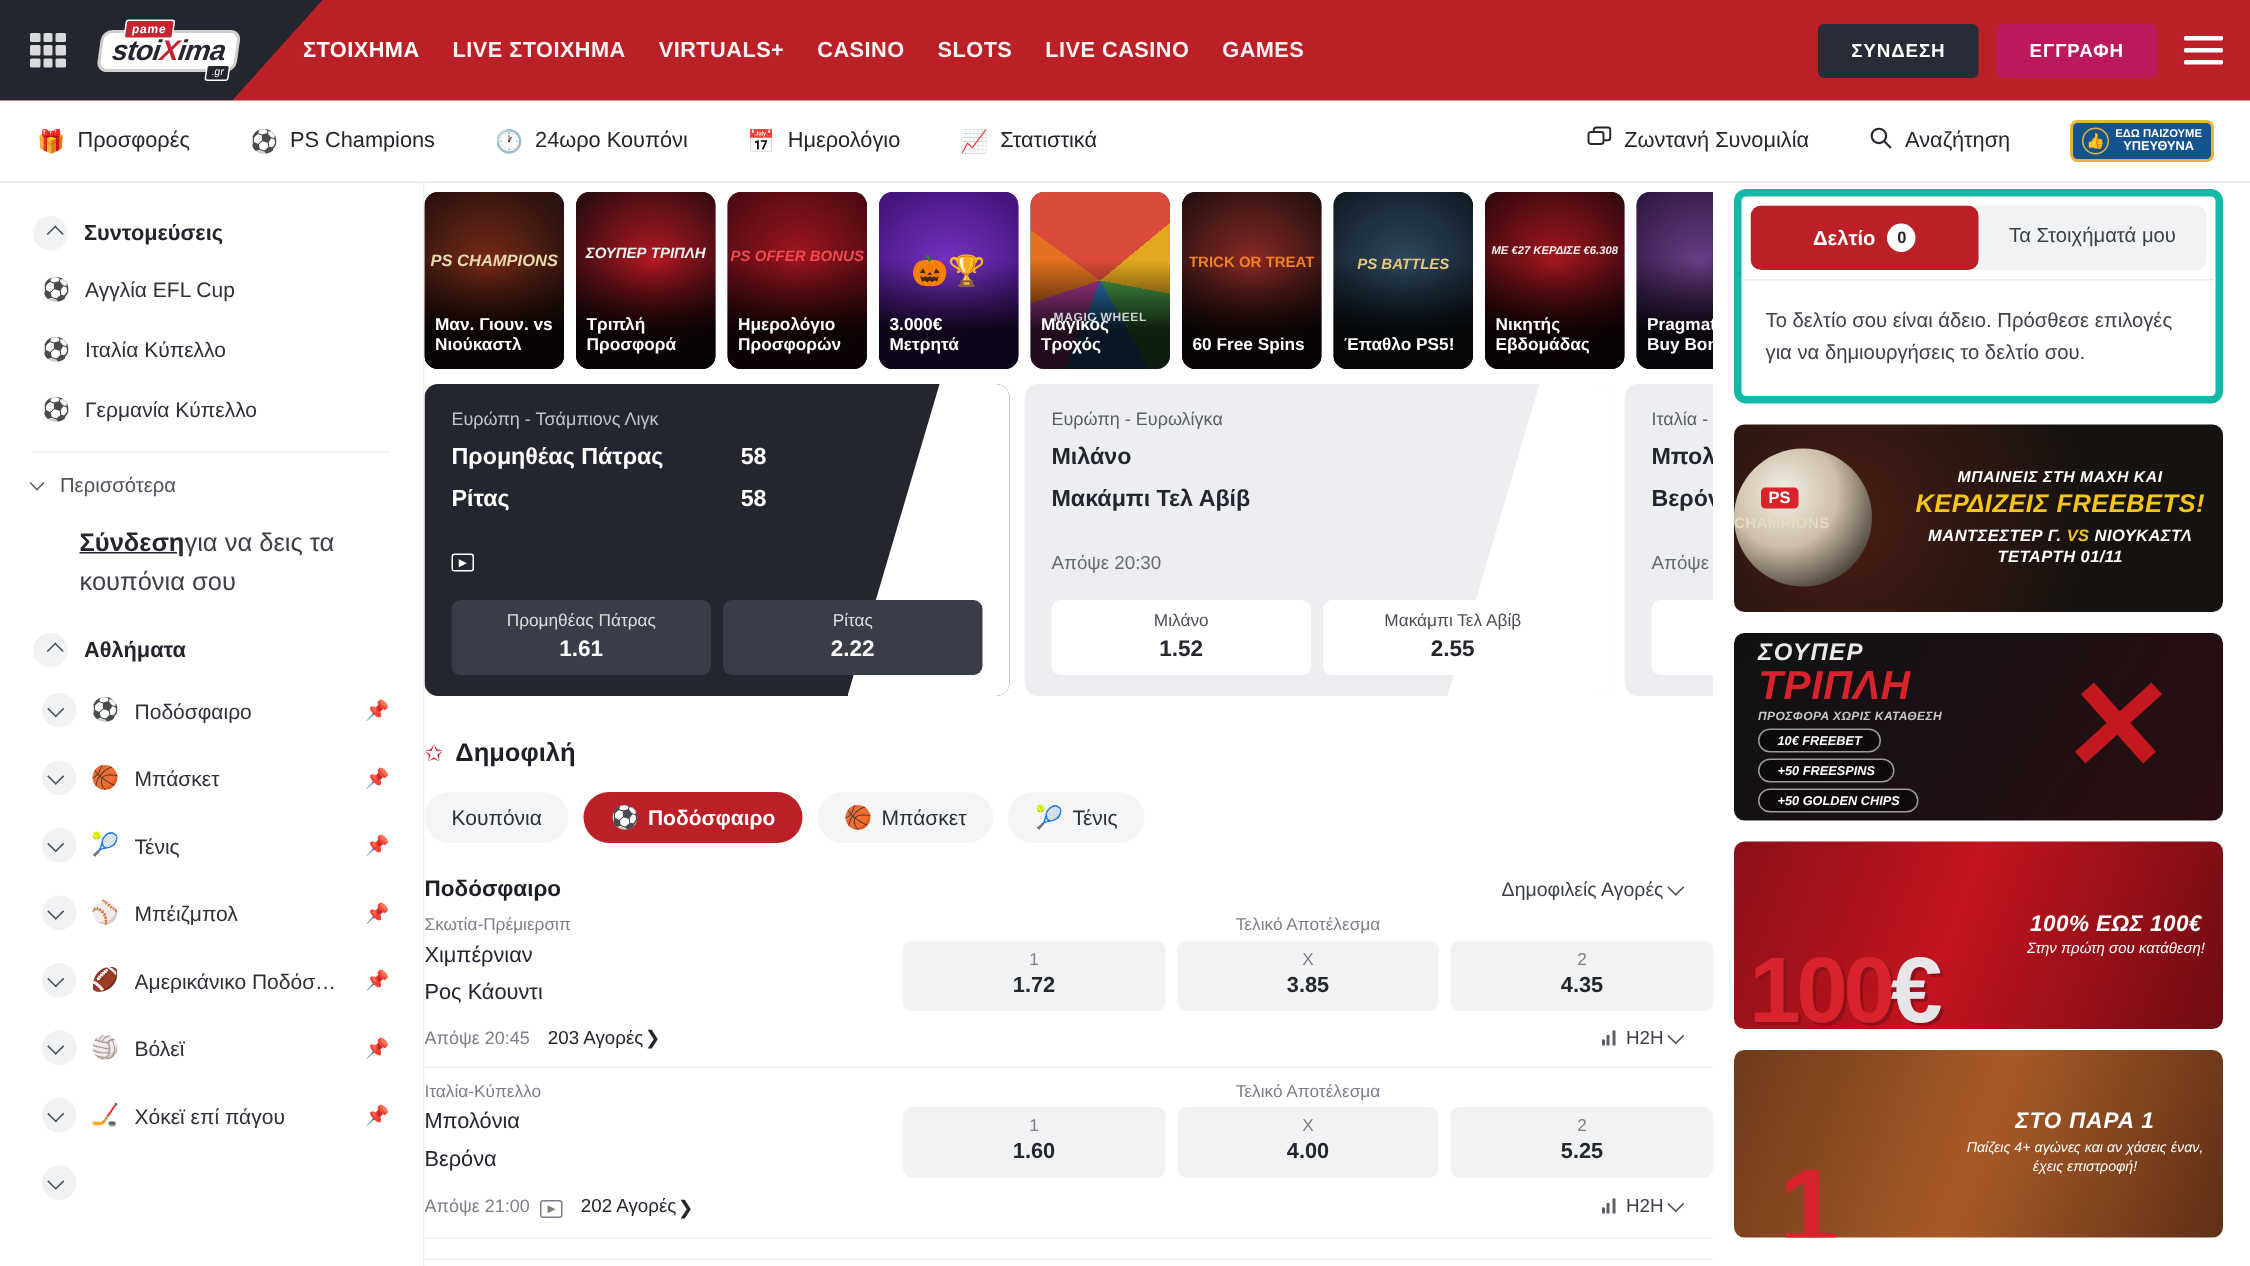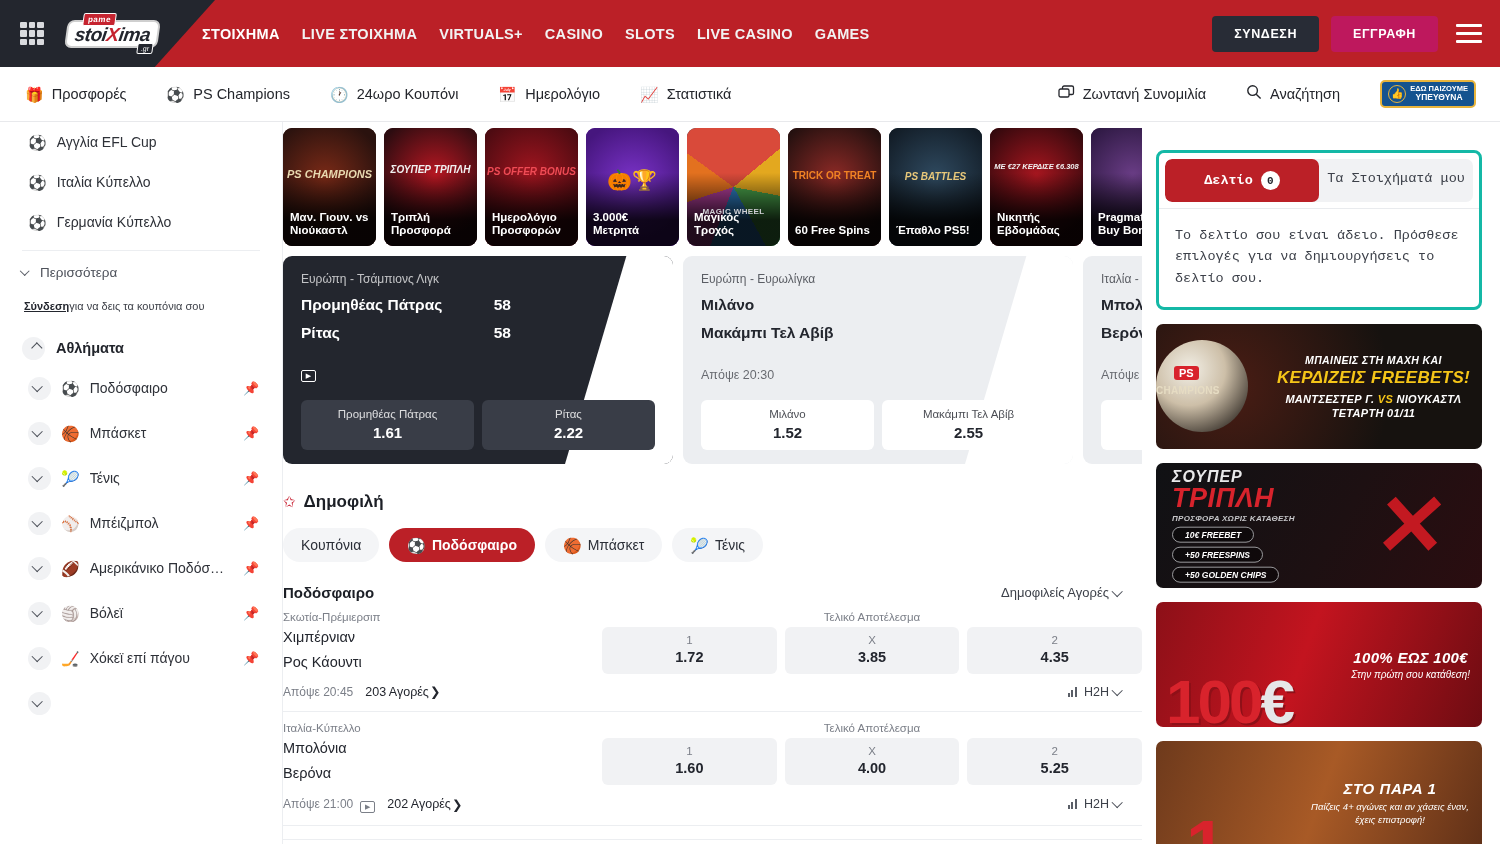--- a/index.html
+++ b/index.html
@@ -60,21 +60,21 @@
   .sb-section-hd { display: flex; align-items: center; gap: 11px; margin-top: 22px; margin-bottom: 6px; cursor: pointer; }
   .circ { width: 23px; height: 23px; border-radius: 50%; background: #f1f2f4; display: flex; align-items: center; justify-content: center; flex: none; }
   .chev { width: 8px; height: 8px; border-left: 1.8px solid #4a4e57; border-bottom: 1.8px solid #4a4e57; }
   .chev.up { transform: rotate(135deg) translate(-2px,-2px); }
   .chev.down { transform: rotate(-45deg) translate(-1px,-3px); }
   .sb-section-hd .t { font-size: 14.5px; font-weight: bold; color: #21242b; }
   .sb-link { display: flex; align-items: center; gap: 10px; padding: 12px 0 12px 6px; font-size: 14px; color: #2e3138; cursor: pointer; }
   .sb-div { border-top: 1px solid #eceef1; margin-top: 8px; }
   .sb-more { display: flex; align-items: center; gap: 9px; padding: 14px 0 10px 2px; font-size: 13.5px; color: #4e525b; cursor: pointer; }
   .sb-more .chev { width: 7px; height: 7px; border-color: #5a5e67; }
-  .sb-note { font-size: 11px; color: #3d4048; padding: 8px 0 0 2px; line-height: 1.5; }
+  .sb-note { font-size: 17px; color: #3d4048; padding: 8px 0 0 2px; line-height: 1.5; margin-left: 29px; }
   .sb-note a { color: #23262e; font-weight: bold; text-decoration: underline; cursor: pointer; }
   .sb-sport { display: flex; align-items: center; gap: 10px; padding: 11px 0 11px 6px; cursor: pointer; }
   .sb-sport .name { font-size: 14px; color: #2e3138; flex: 1; white-space: nowrap; overflow: hidden; text-overflow: ellipsis; max-width: 150px; }
   .pin { color: #c6c9cf; font-size: 13px; cursor: pointer; }
 
   
   .center { flex: 1; min-width: 0; overflow: hidden; position: relative; background: #fff; }
 
   .promo-strip { display: flex; gap: 8px; padding: 6px 0 0 0; position: relative; }
   .promo-tile { width: 93px; height: 118px; border-radius: 9px; flex: none; position: relative; overflow: hidden; cursor: pointer;
@@ -133,21 +133,21 @@
   .o-btn .ov { font-size: 14.5px; font-weight: bold; color: #23262e; margin-top: 3px; }
   .ev-bot { display: flex; align-items: center; padding: 10px 0 12px; }
   .ev-time { font-size: 12px; color: #7b7f88; }
   .ev-mkts { font-size: 12.5px; color: #23262e; margin-left: 12px; display: flex; align-items: center; gap: 1px; cursor: pointer; }
   .ev-h2h { margin-left: auto; display: flex; align-items: center; gap: 7px; font-size: 12.5px; color: #3c4049; cursor: pointer; padding-right: 18px; }
   .bars { display: inline-flex; align-items: flex-end; gap: 1.5px; height: 10px; }
   .bars i { width: 2px; background: #5a5e67; display: block; }
 
   
   .rail { width: 358px; flex: none; background: #fff; padding: 0 18px 0 14px; overflow: hidden; }
-  .slip { border: 3px solid #14b8a6; border-radius: 8px; margin-top: 28px; font-family: Liberation Mono, monospace; }
+  .slip { border: 5px solid #14b8a6; border-radius: 8px; margin-top: 4px; }
   .slip-tabs { display: flex; background: #f1f2f4; border-radius: 7px; margin: 6px; overflow: hidden; }
   .slip-tab { flex: 1; text-align: center; padding: 12px 0; font-size: 13.5px; color: #3c4049; cursor: pointer; border-radius: 7px; }
   .slip-tab.active { background: #bb2027; color: #fff; font-weight: bold; display: flex; align-items: center; justify-content: center; gap: 8px; }
   .slip-badge { background: #fff; color: #23262e; font-size: 11px; font-weight: bold; border-radius: 50%; width: 19px; height: 19px;
     display: flex; align-items: center; justify-content: center; }
   .slip-body { border-top: 1px solid #e9ebee; padding: 16px 16px 18px; font-size: 13.5px; color: #3c4049; line-height: 1.58; }
 
   .banner { height: 125px; border-radius: 7px; margin-top: 14px; overflow: hidden; position: relative; cursor: pointer; }
   .bn-txt { position: absolute; right: 12px; top: 50%; transform: translateY(-50%); text-align: center; color: #fff; z-index: 3; }
 
@@ -280,20 +280,26 @@
         <b>ΥΠΕΥΘΥΝΑ</b>
       </div>
     </div>
   </div>
 </div>
 
 <div class="page">
 
   <aside class="sidebar">
 
+    <div class="sb-section-hd">
+      <span class="circ">
+          <i class="chev up"></i>
+        </span>
+      <span class="t">Συντομεύσεις</span>
+    </div>
 
     <div class="sb-link">
       <span class="emoji">⚽</span>
       <span>Αγγλία EFL Cup</span>
     </div>
     <div class="sb-link">
       <span class="emoji">⚽</span>
       <span>Ιταλία Κύπελλο</span>
     </div>
     <div class="sb-link">

